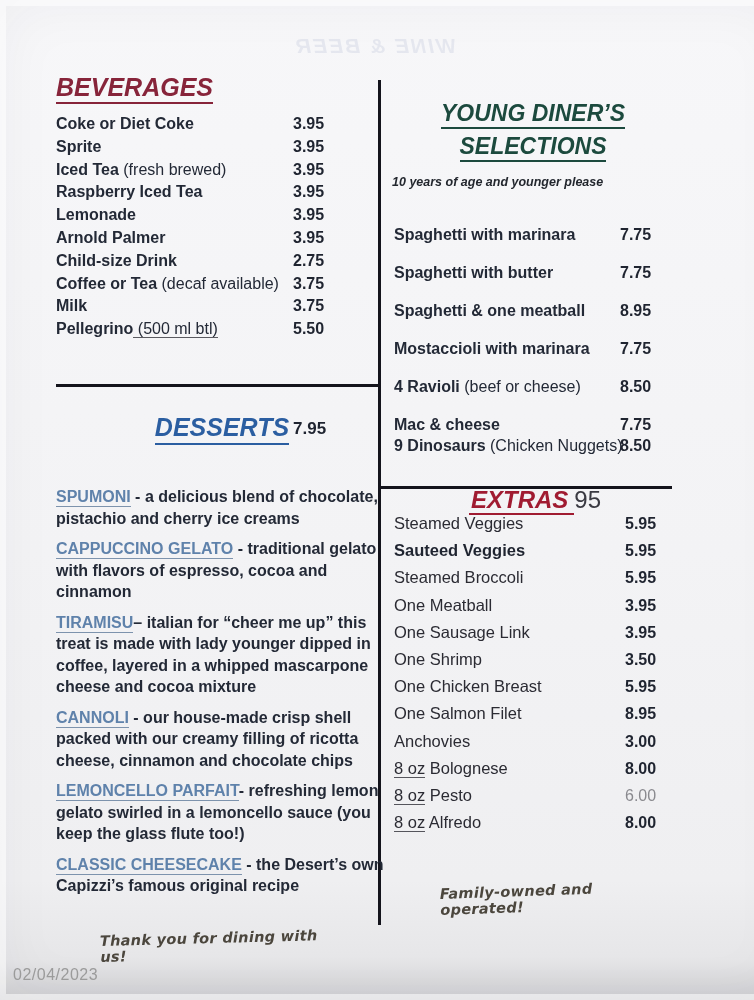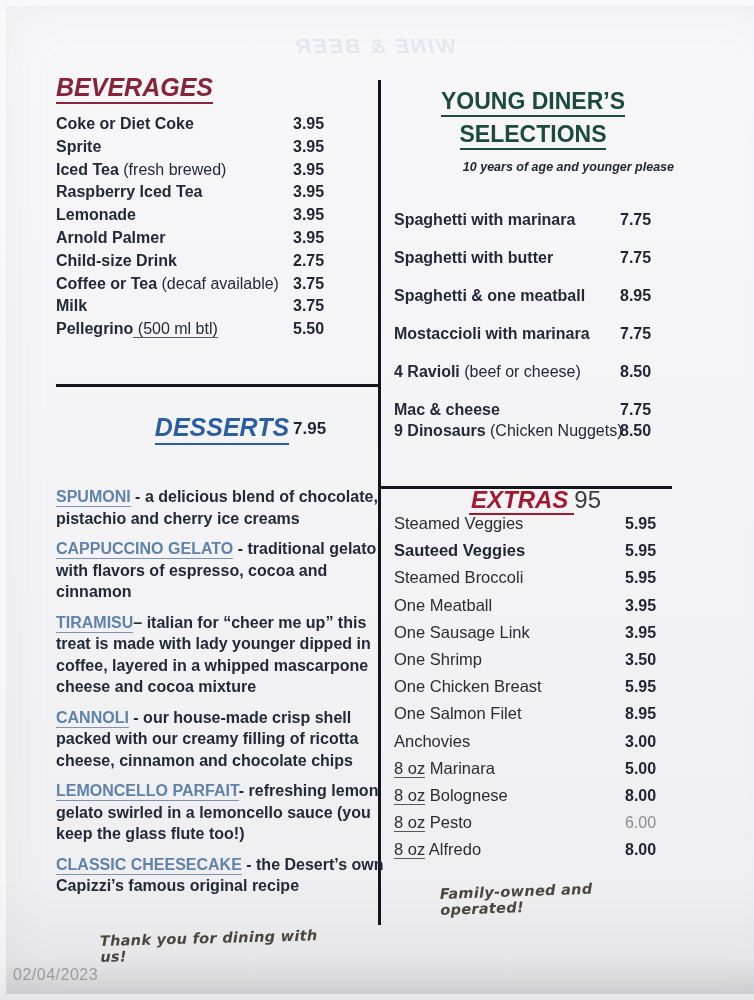--- a/index.html
+++ b/index.html
@@ -36,23 +36,23 @@
   
   .sec-des{position:absolute;left:56px;top:413px;width:332px;}
   .h-des{margin:0;font-size:25px;font-style:italic;font-weight:700;color:#2b5ea1;position:relative;text-align:center;}
   .h-des .u{border-bottom:2.5px solid #2b5ea1;padding-bottom:2px;}
   .h-des .pr{left:237px;top:6px;font-size:17px;font-style:normal;}
   .des-list{margin-top:44px;}
   .dp{margin:0 0 9px 0;font-size:16px;line-height:21.5px;font-weight:700;color:#232936;}
   .dn{color:#5f82ab;border-bottom:1.5px solid #7d93ad;padding-bottom:1px;}
   
   .sec-young{position:absolute;left:392px;top:85px;width:282px;}
-  .h-young{margin:0;text-align:center;font-size:23px;font-weight:700;color:#1c4a3e;line-height:33px;}
+  .h-young{margin:12px;text-align:center;font-size:23px;font-style:italic;font-weight:700;color:#1c4a3e;line-height:33px;}
   .h-young .u{border-bottom:2.5px solid #1c4a3e;padding-bottom:1px;}
-  .young-sub{margin-top:9px;text-align:right;font-size:12.5px;font-style:italic;font-weight:700;color:#23272e;}
+  .young-sub{margin-top:9px;text-align:left;font-size:12.5px;font-style:italic;font-weight:700;color:#23272e;}
   .young-rows{margin-top:36px;}
   .yrow{position:relative;height:38px;font-size:16px;line-height:20px;padding-left:2px;}
   .yrow.tight{height:21px;}
   .yrow .nm{font-weight:700;}
   .yrow .note{font-weight:400;}
   .yrow .pr{left:228px;top:0;font-size:16px;line-height:20px;}
   
   .sec-ext{position:absolute;left:392px;top:484px;width:282px;}
   .h-ext{position:absolute;top:0;left:0;width:100%;margin:2px;text-align:center;font-size:24px;z-index:2;}
   .h-ext .xt{font-style:italic;font-weight:700;color:#a01b31;border-bottom:2.5px solid #a01b31;padding:0 6px 0 2px;}
@@ -126,21 +126,20 @@
     <div class="ext-rows">
       <div class="xrow"><span class="xnm">Steamed Veggies</span><span class="pr">5.95</span></div>
       <div class="xrow bold"><span class="xnm">Sauteed Veggies</span><span class="pr">5.95</span></div>
       <div class="xrow"><span class="xnm">Steamed Broccoli</span><span class="pr">5.95</span></div>
       <div class="xrow"><span class="xnm">One Meatball</span><span class="pr">3.95</span></div>
       <div class="xrow"><span class="xnm">One Sausage Link</span><span class="pr">3.95</span></div>
       <div class="xrow"><span class="xnm">One Shrimp</span><span class="pr">3.50</span></div>
       <div class="xrow"><span class="xnm">One Chicken Breast</span><span class="pr">5.95</span></div>
       <div class="xrow"><span class="xnm">One Salmon Filet</span><span class="pr">8.95</span></div>
       <div class="xrow"><span class="xnm">Anchovies</span><span class="pr">3.00</span></div>
-      <div class="xrow"><span class="u8">8 oz</span><span class="xnm"> Marinara</span><span class="pr">5.00</span></div>
       <div class="xrow"><span class="u8">8 oz</span><span class="xnm"> Bolognese</span><span class="pr">8.00</span></div>
       <div class="xrow lightpr"><span class="u8">8 oz</span><span class="xnm"> Pesto</span><span class="pr">6.00</span></div>
       <div class="xrow"><span class="u8">8 oz</span><span class="xnm"> Alfredo</span><span class="pr">8.00</span></div>
     </div>
   </section>
 
   <div class="script thanks">Thank you for dining with us!</div>
   <div class="script family">Family-owned and operated!</div>
   <div class="datestamp">02/04/2023</div>
 

